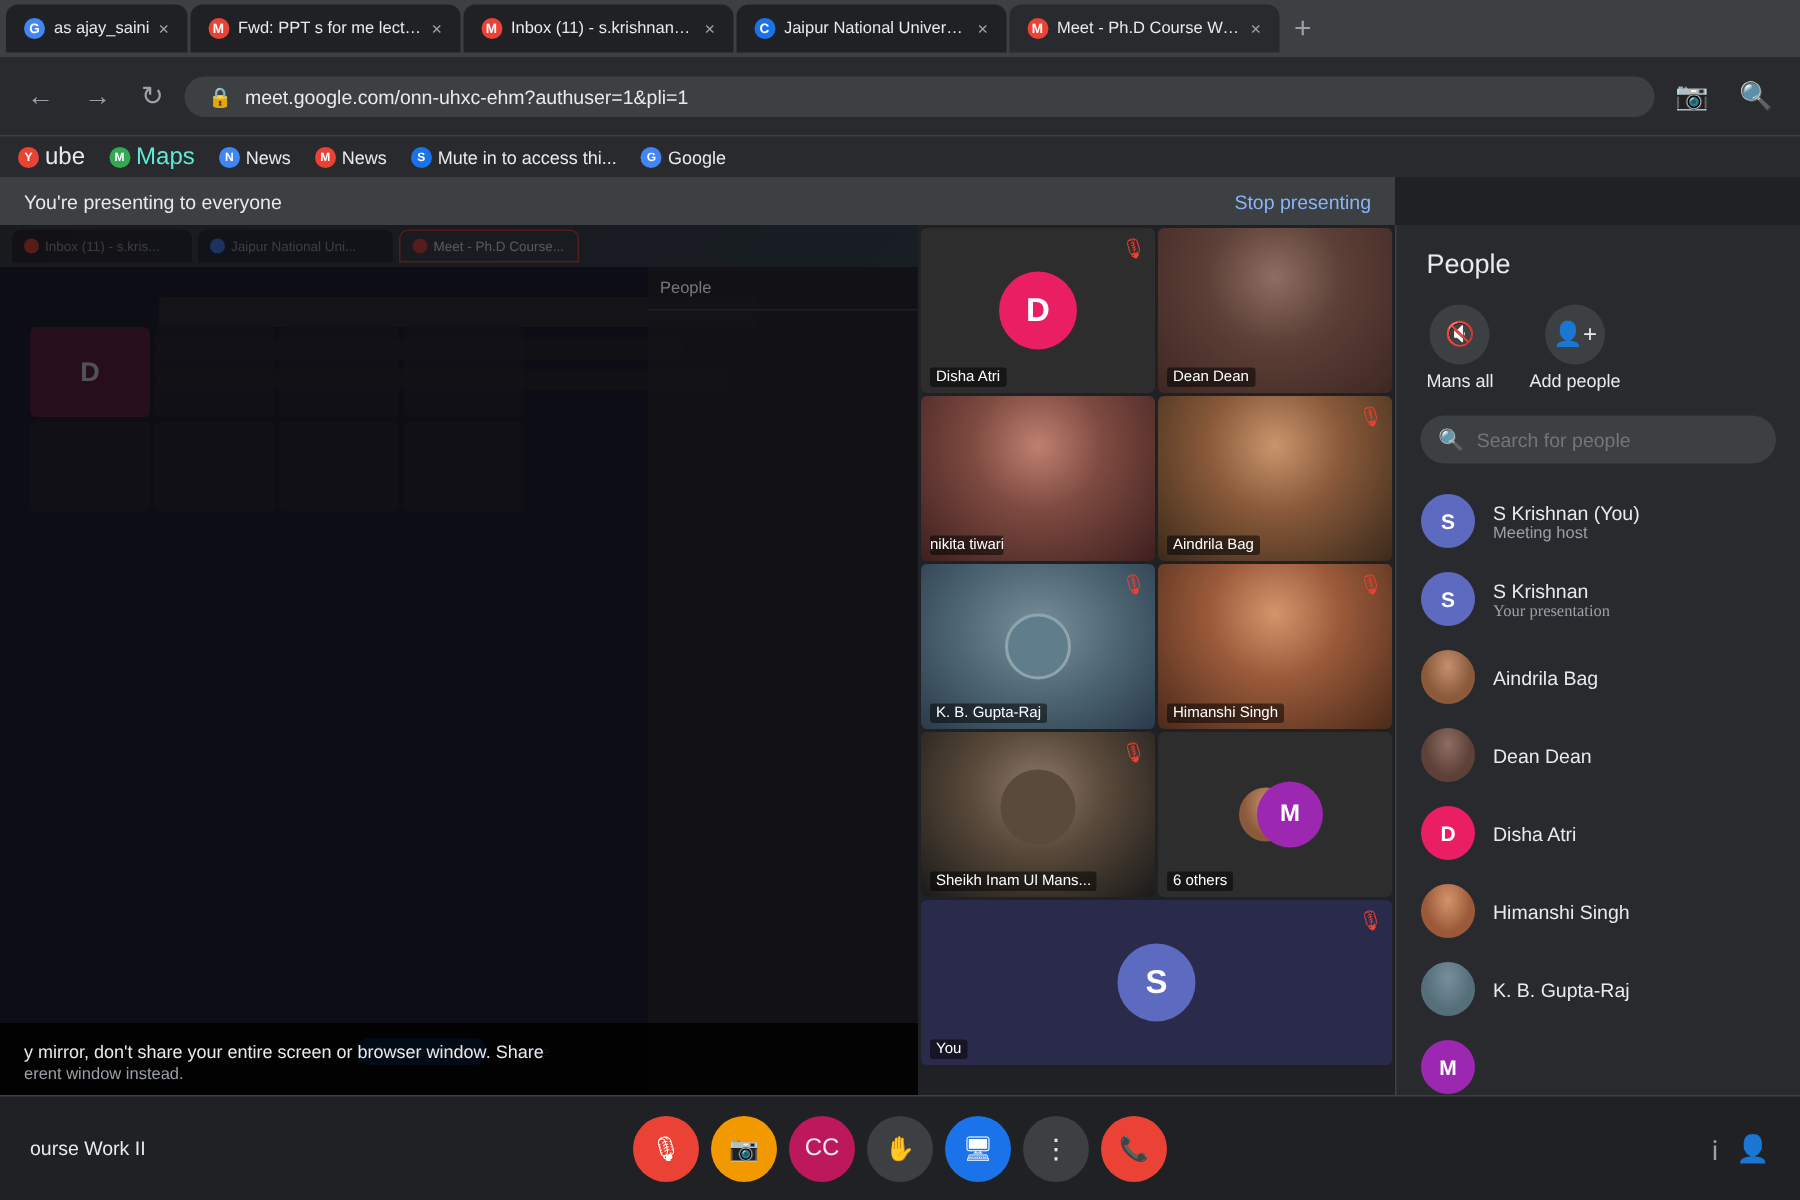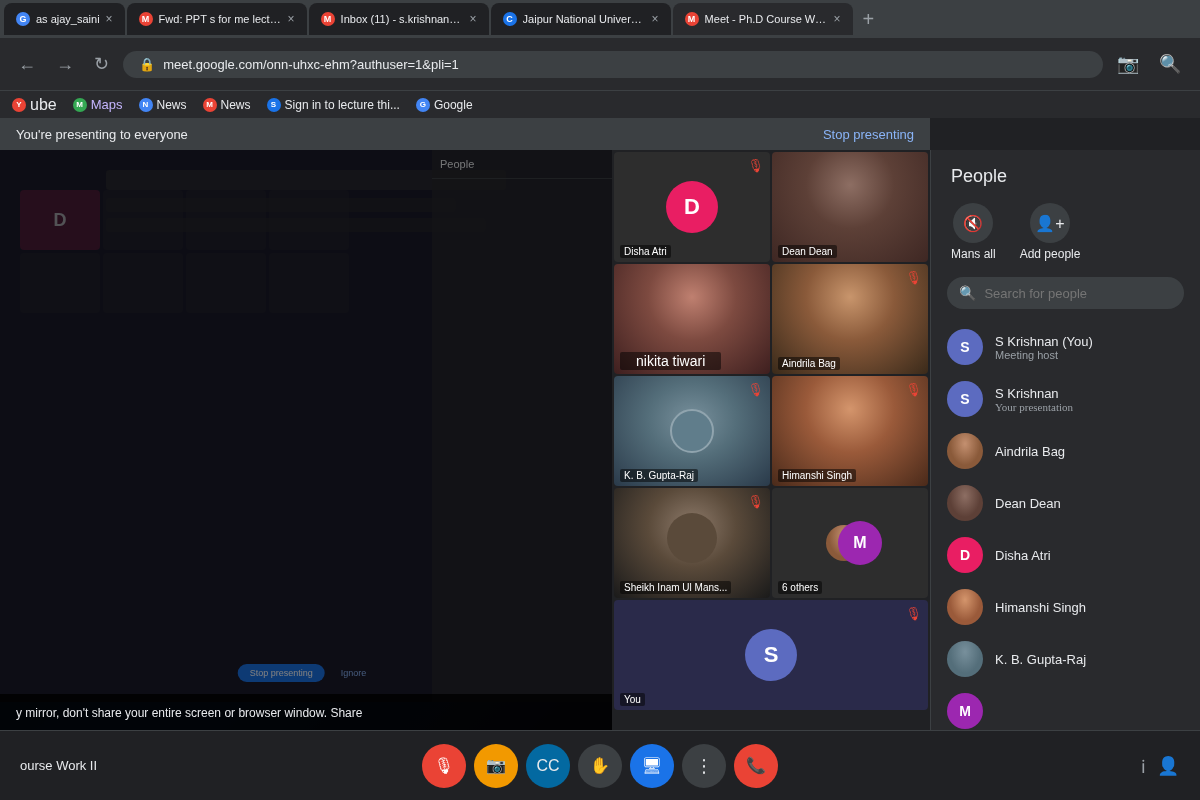--- a/index.html
+++ b/index.html
@@ -68,51 +68,65 @@
   </div>
 </div>
 
 <div class="bookmarks-bar" style="background:#292a2d;height:28px;display:flex;align-items:center;padding:0 12px;gap:16px;border-top:1px solid #3c4043;">
   <div class="bookmark-item">
     <div class="favicon-circle" style="background:#ea4335;width:14px;height:14px;font-size:8px;">Y</div>
     <span style="color:#e8eaed;font-size:16px;">ube</span>
   </div>
   <div class="bookmark-item">
     <div class="favicon-circle" style="background:#34a853;width:14px;height:14px;font-size:8px;">M</div>
-    <span style="color:#c4b5fd;font-size:13px;">Maps</span>
+    <span style="color:#5eead4;font-size:16px;">Maps</span>
   </div>
   <div class="bookmark-item">
     <div class="favicon-circle" style="background:#4285f4;width:14px;height:14px;font-size:8px;">N</div>
     <span style="color:#e8eaed;font-size:12px;">News</span>
   </div>
   <div class="bookmark-item">
     <div class="favicon-circle" style="background:#ea4335;width:14px;height:14px;font-size:8px;">M</div>
     <span style="color:#e8eaed;font-size:12px;">News</span>
   </div>
   <div class="bookmark-item">
     <div class="favicon-circle" style="background:#1a73e8;width:14px;height:14px;font-size:8px;">S</div>
-    <span style="color:#e8eaed;font-size:12px;">Sign in to lecture thi...</span>
+    <span style="color:#e8eaed;font-size:12px;">Mute in to access thi...</span>
   </div>
   <div class="bookmark-item">
     <div class="favicon-circle" style="background:#4285f4;width:14px;height:14px;font-size:8px;">G</div>
     <span style="color:#e8eaed;font-size:12px;">Google</span>
   </div>
 </div>
 
 <div style="position:absolute;top:118px;left:0;width:930px;height:32px;background:#3c4043;display:flex;align-items:center;justify-content:space-between;padding:0 16px;z-index:10;">
   <span style="color:#e8eaed;font-size:13px;">You're presenting to everyone</span>
   <span style="color:#8ab4f8;font-size:13px;cursor:pointer;">Stop presenting</span>
 </div>
 
 <div style="position:absolute;top:150px;left:0;right:0;bottom:70px;display:flex;">
 
   <div style="flex:1;background:#1a1a1a;position:relative;overflow:hidden;">
 
     <div style="width:100%;height:100%;background:linear-gradient(135deg,#1a1a2e 0%,#16213e 30%,#0f3460 60%,#1a1a2e 100%);filter:brightness(0.5);">
 
+      <div style="height:28px;background:#3c4043;display:flex;align-items:center;padding:0 8px;gap:4px;opacity:0.7;">
+        <div style="width:120px;height:22px;background:#292a2d;border-radius:6px 6px 0 0;display:flex;align-items:center;padding:0 8px;gap:4px;">
+          <div style="width:10px;height:10px;border-radius:50%;background:#ea4335;"></div>
+          <span style="color:#9aa0a6;font-size:9px;overflow:hidden;text-overflow:ellipsis;white-space:nowrap;">Inbox (11) - s.kris...</span>
+        </div>
+        <div style="width:130px;height:22px;background:#292a2d;border-radius:6px 6px 0 0;display:flex;align-items:center;padding:0 8px;gap:4px;">
+          <div style="width:10px;height:10px;border-radius:50%;background:#4285f4;"></div>
+          <span style="color:#9aa0a6;font-size:9px;overflow:hidden;text-overflow:ellipsis;white-space:nowrap;">Jaipur National Uni...</span>
+        </div>
+        <div style="width:120px;height:22px;background:#3c4043;border-radius:6px 6px 0 0;display:flex;align-items:center;padding:0 8px;gap:4px;border:1px solid #ea4335;">
+          <div style="width:10px;height:10px;border-radius:50%;background:#ea4335;"></div>
+          <span style="color:#e8eaed;font-size:9px;overflow:hidden;text-overflow:ellipsis;white-space:nowrap;">Meet - Ph.D Course...</span>
+        </div>
+      </div>
 
       <div style="background:#202124;height:calc(100% - 28px);position:relative;display:flex;">
         <div style="flex:1;background:#1a1a2a;position:relative;">
           <div style="position:absolute;top:20px;left:50%;transform:translateX(-50%);color:#555;font-size:20px;">
 
             <div style="width:400px;height:20px;background:#333;border-radius:3px;margin-bottom:8px;opacity:0.5;"></div>
             <div style="width:350px;height:14px;background:#2a2a2a;border-radius:3px;margin-bottom:6px;opacity:0.5;"></div>
             <div style="width:380px;height:14px;background:#2a2a2a;border-radius:3px;margin-bottom:6px;opacity:0.5;"></div>
           </div>
 
@@ -134,20 +148,21 @@
           <div style="position:absolute;bottom:20px;left:50%;transform:translateX(-50%);display:flex;gap:8px;">
             <div style="background:#1a73e8;color:white;border-radius:20px;padding:4px 12px;font-size:9px;cursor:pointer;">Stop presenting</div>
             <div style="color:#8ab4f8;font-size:9px;padding:4px 8px;cursor:pointer;">Ignore</div>
           </div>
         </div>
       </div>
     </div>
 
     <div style="position:absolute;bottom:0;left:0;right:0;background:rgba(0,0,0,0.82);padding:12px 16px 8px;">
       <div style="color:#e8eaed;font-size:12px;margin-bottom:2px;">y mirror, don't share your entire screen or browser window. Share</div>
+      <div style="color:#9aa0a6;font-size:11px;">erent window instead.</div>
     </div>
   </div>
 
   <div style="width:318px;background:#202124;display:flex;flex-direction:column;overflow-y:auto;">
     <div style="display:grid;grid-template-columns:1fr 1fr;gap:2px;padding:2px;">
 
       <div style="position:relative;height:110px;background:#2d2d2d;border-radius:4px;display:flex;align-items:center;justify-content:center;">
         <div style="width:52px;height:52px;border-radius:50%;background:#e91e63;display:flex;align-items:center;justify-content:center;font-size:22px;color:white;font-weight:bold;">D</div>
         <div style="position:absolute;top:6px;right:6px;color:#ea4335;font-size:13px;">🎙</div>
         <div style="position:absolute;bottom:4px;left:6px;color:white;font-size:10px;background:rgba(0,0,0,0.5);padding:1px 4px;border-radius:2px;">Disha Atri</div>
@@ -155,21 +170,21 @@
 
       <div style="position:relative;height:110px;background:#4a3728;border-radius:4px;overflow:hidden;">
         <div style="width:100%;height:100%;background:linear-gradient(160deg,#6d4c41 0%,#3e2723 100%);display:flex;align-items:center;justify-content:center;">
           <div style="width:100%;height:100%;background:radial-gradient(ellipse at 50% 30%, #8d6e63 0%, #5d4037 40%, #3e2723 100%);"></div>
         </div>
         <div style="position:absolute;bottom:4px;left:6px;color:white;font-size:10px;background:rgba(0,0,0,0.5);padding:1px 4px;border-radius:2px;">Dean Dean</div>
       </div>
 
       <div style="position:relative;height:110px;background:#3a2a2a;border-radius:4px;overflow:hidden;">
         <div style="width:100%;height:100%;background:radial-gradient(ellipse at 50% 30%, #bf8070 0%, #7d4a40 40%, #3e1f1f 100%);"></div>
-        <div style="position:absolute;bottom:4px;left:6px;color:white;font-size:14px;background:rgba(0,0,0,0.5);padding:1px 16px;border-radius:2px;">nikita tiwari</div>
+        <div style="position:absolute;bottom:4px;left:6px;color:white;font-size:10px;background:rgba(0,0,0,0.5);padding:1px 0;border-radius:2px;">nikita tiwari</div>
       </div>
 
       <div style="position:relative;height:110px;background:#2a3a2a;border-radius:4px;overflow:hidden;">
         <div style="width:100%;height:100%;background:radial-gradient(ellipse at 50% 30%, #c8956c 0%, #8a5a3a 40%, #3a2a1a 100%);"></div>
         <div style="position:absolute;top:6px;right:6px;color:#ea4335;font-size:13px;">🎙</div>
         <div style="position:absolute;bottom:4px;left:6px;color:white;font-size:10px;background:rgba(0,0,0,0.5);padding:1px 4px;border-radius:2px;">Aindrila Bag</div>
       </div>
 
       <div style="position:relative;height:110px;background:#2a2a3a;border-radius:4px;overflow:hidden;">
         <div style="width:100%;height:100%;background:radial-gradient(ellipse at 50% 40%, #78909c 0%, #546e7a 40%, #2a3a4a 100%);display:flex;align-items:center;justify-content:center;">
@@ -292,21 +307,21 @@
 </div>
 
 <div style="position:absolute;bottom:0;left:0;right:0;height:70px;background:#202124;display:flex;align-items:center;justify-content:space-between;padding:0 20px;border-top:1px solid #3c4043;">
   <div style="color:#e8eaed;font-size:13px;min-width:120px;">
     <span>ourse Work II</span>
   </div>
 
   <div style="display:flex;align-items:center;gap:8px;">
     <button style="width:44px;height:44px;border-radius:50%;border:none;background:#ea4335;color:white;font-size:16px;cursor:pointer;display:flex;align-items:center;justify-content:center;">🎙</button>
     <button style="width:44px;height:44px;border-radius:50%;border:none;background:#f29900;color:white;font-size:16px;cursor:pointer;display:flex;align-items:center;justify-content:center;">📷</button>
-    <button style="width:44px;height:44px;border-radius:50%;border:none;background:#0369a1;color:#e8eaed;font-size:16px;cursor:pointer;display:flex;align-items:center;justify-content:center;">CC</button>
+    <button style="width:44px;height:44px;border-radius:50%;border:none;background:#be185d;color:#e8eaed;font-size:16px;cursor:pointer;display:flex;align-items:center;justify-content:center;">CC</button>
     <button style="width:44px;height:44px;border-radius:50%;border:none;background:#3c4043;color:#e8eaed;font-size:16px;cursor:pointer;display:flex;align-items:center;justify-content:center;">✋</button>
     <button style="width:44px;height:44px;border-radius:50%;border:none;background:#1a73e8;color:white;font-size:16px;cursor:pointer;display:flex;align-items:center;justify-content:center;">🖥</button>
     <button style="width:44px;height:44px;border-radius:50%;border:none;background:#3c4043;color:#e8eaed;font-size:18px;cursor:pointer;display:flex;align-items:center;justify-content:center;">⋮</button>
     <button style="width:44px;height:44px;border-radius:50%;border:none;background:#ea4335;color:white;font-size:16px;cursor:pointer;display:flex;align-items:center;justify-content:center;">📞</button>
   </div>
 
   <div style="display:flex;align-items:center;gap:12px;min-width:120px;justify-content:flex-end;">
     <span style="color:#9aa0a6;font-size:18px;cursor:pointer;">ℹ</span>
     <span style="color:#9aa0a6;font-size:18px;cursor:pointer;">👤</span>
   </div>

